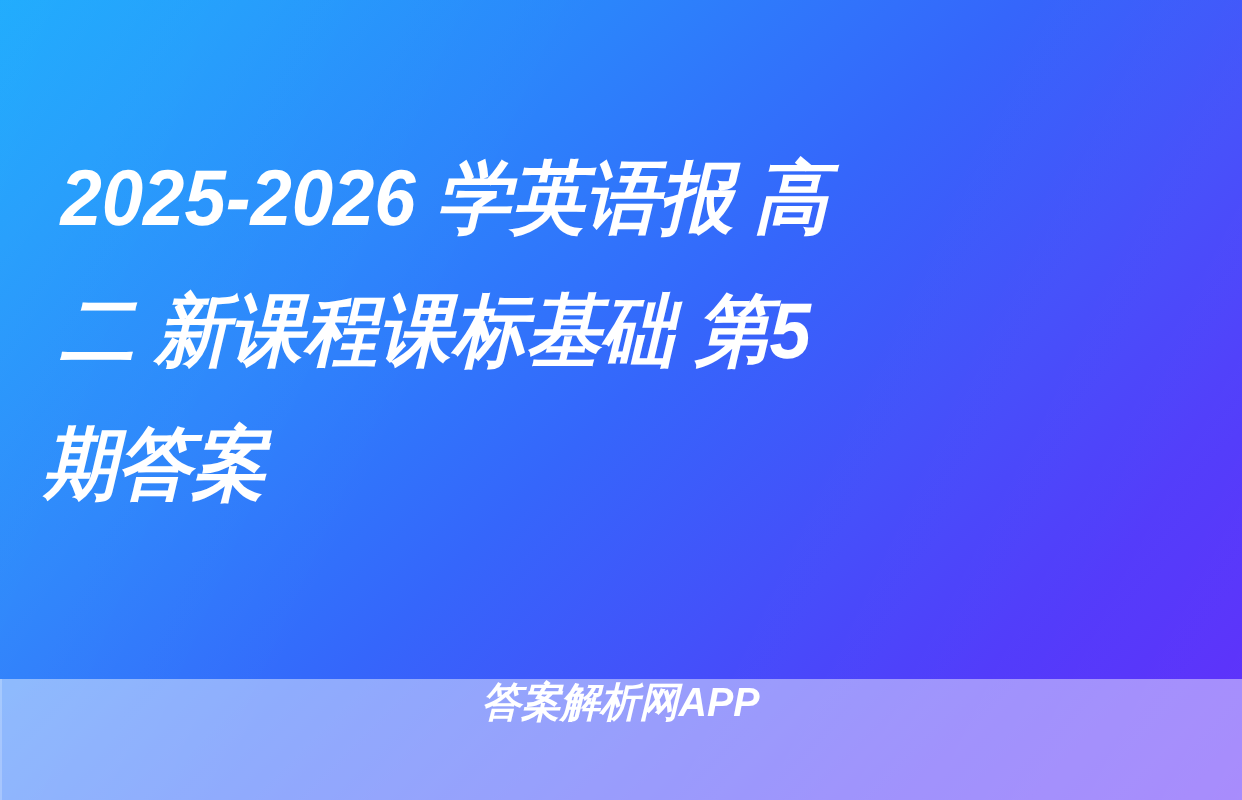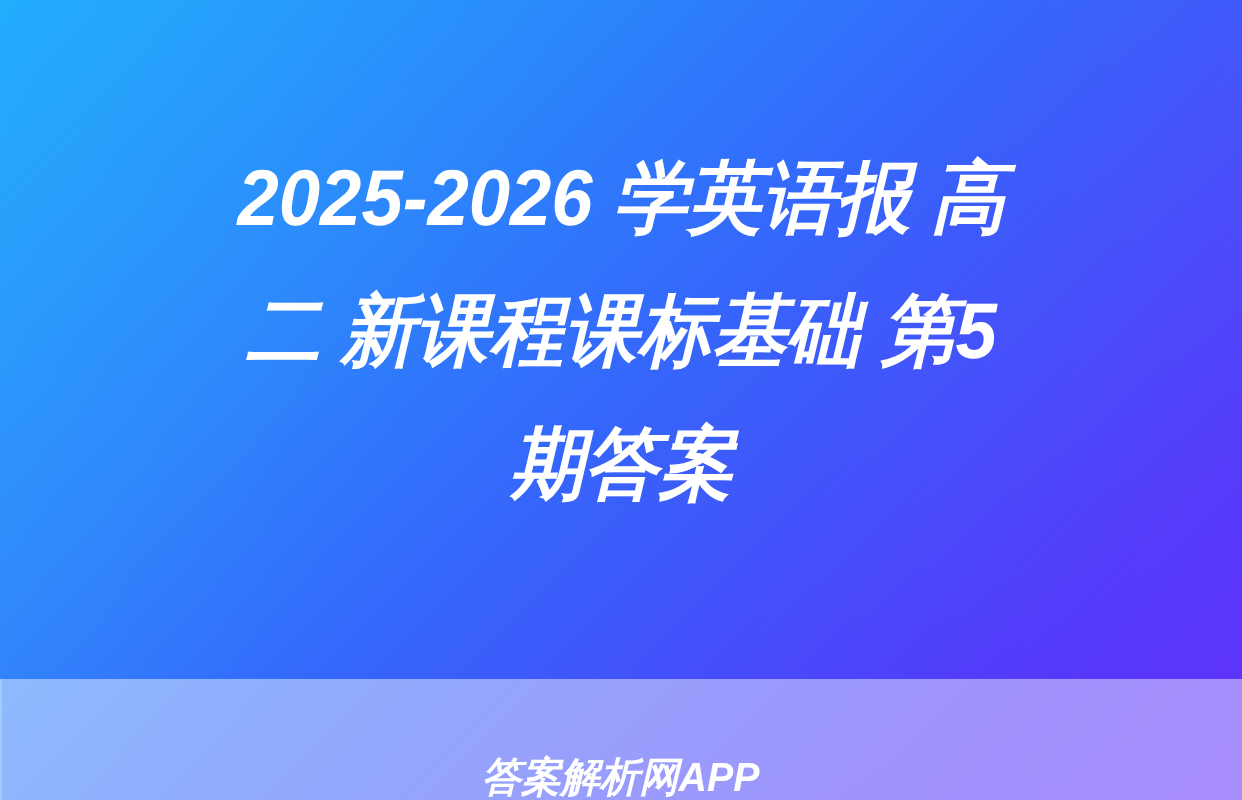--- a/index.html
+++ b/index.html
@@ -45,21 +45,21 @@
 
   
   #title-block {
     position: absolute;
     left: 0;
     top: 0;
     width: 1242px;
     height: 679px;
     display: flex;
     flex-direction: column;
-    align-items: center;
+    align-items: flex-start;
     justify-content: center;
     box-sizing: border-box;
     padding: 0 36px 18px 36px;
   }
 
   .title-line {
     color: #ffffff;
     font-size: 79px;
     line-height: 133px;
     font-weight: 700;
@@ -74,21 +74,21 @@
 
   
   #footer-band {
     position: absolute;
     left: 0;
     top: 679px;
     width: 1242px;
     height: 121px;
     background: rgba(255, 255, 255, 0.45);
     display: flex;
-    align-items: flex-end;
+    align-items: flex-start;
     justify-content: center;
     box-sizing: border-box;
   }
 
   #footer-band::before {
     content: "";
     position: absolute;
     left: 0;
     top: 0;
     bottom: 0;

